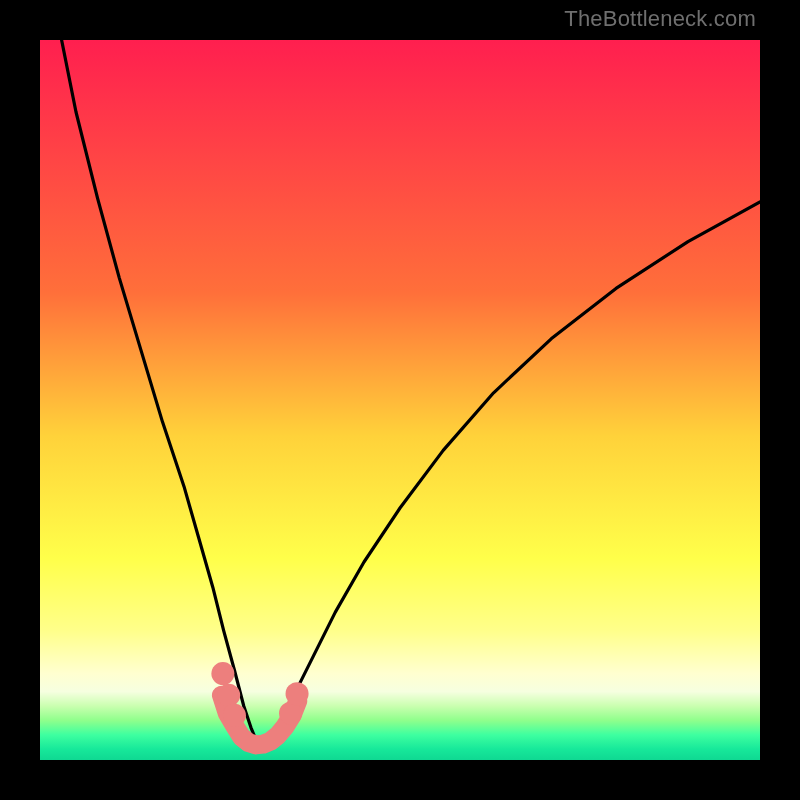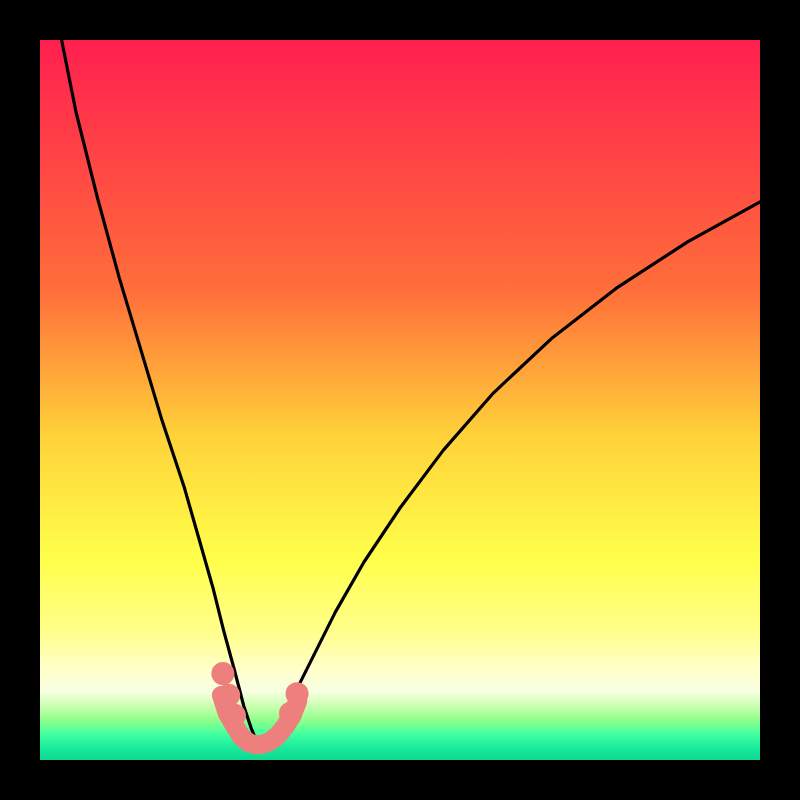--- a/index.html
+++ b/index.html
@@ -82,13 +82,14 @@
         </g>
       <g id="marker-group">
           <circle cx="25.400" cy="88.000" r="1.6" fill="#ed7f7d"></circle>
           <circle cx="26.200" cy="91.000" r="1.6" fill="#ed7f7d"></circle>
           <circle cx="27.000" cy="93.800" r="1.6" fill="#ed7f7d"></circle>
           <circle cx="34.800" cy="93.500" r="1.6" fill="#ed7f7d"></circle>
           <circle cx="35.700" cy="90.800" r="1.6" fill="#ed7f7d"></circle>
         </g>
     </svg>
   </div>
+  <div class="watermark">TheBottleneck.com</div>
 </div>
 
 </body></html>

